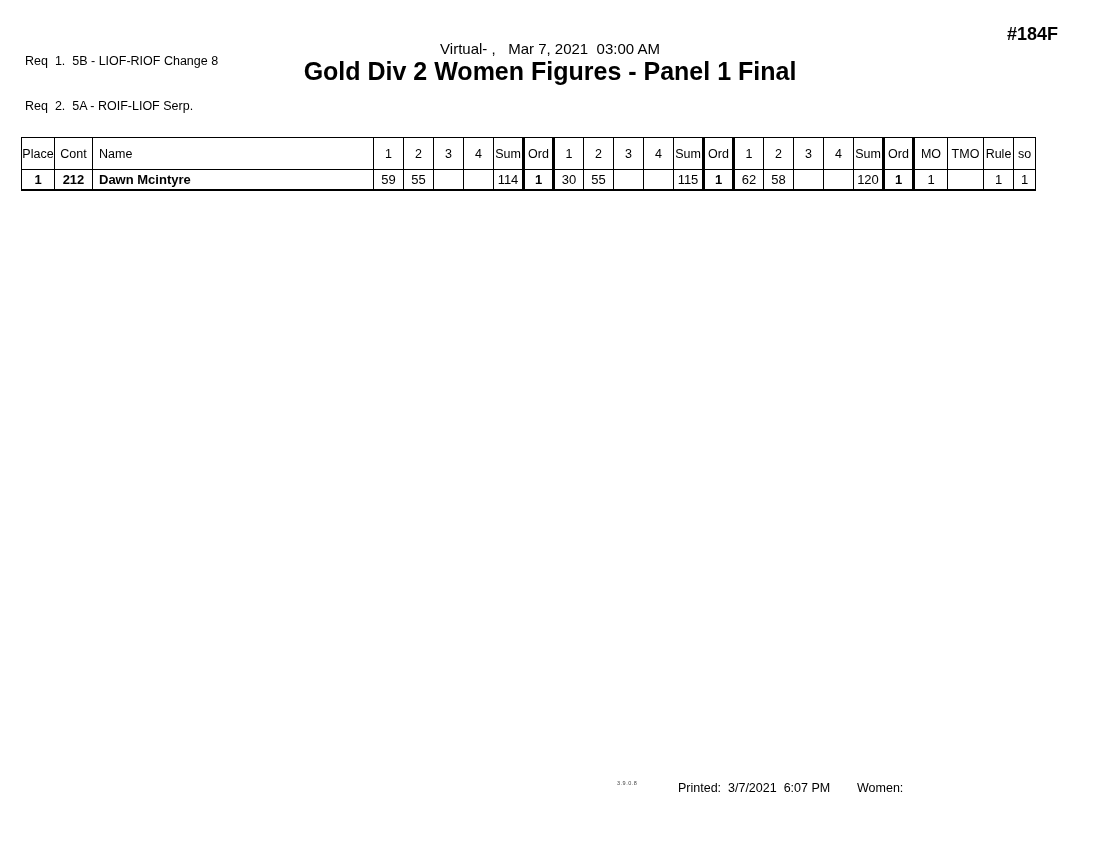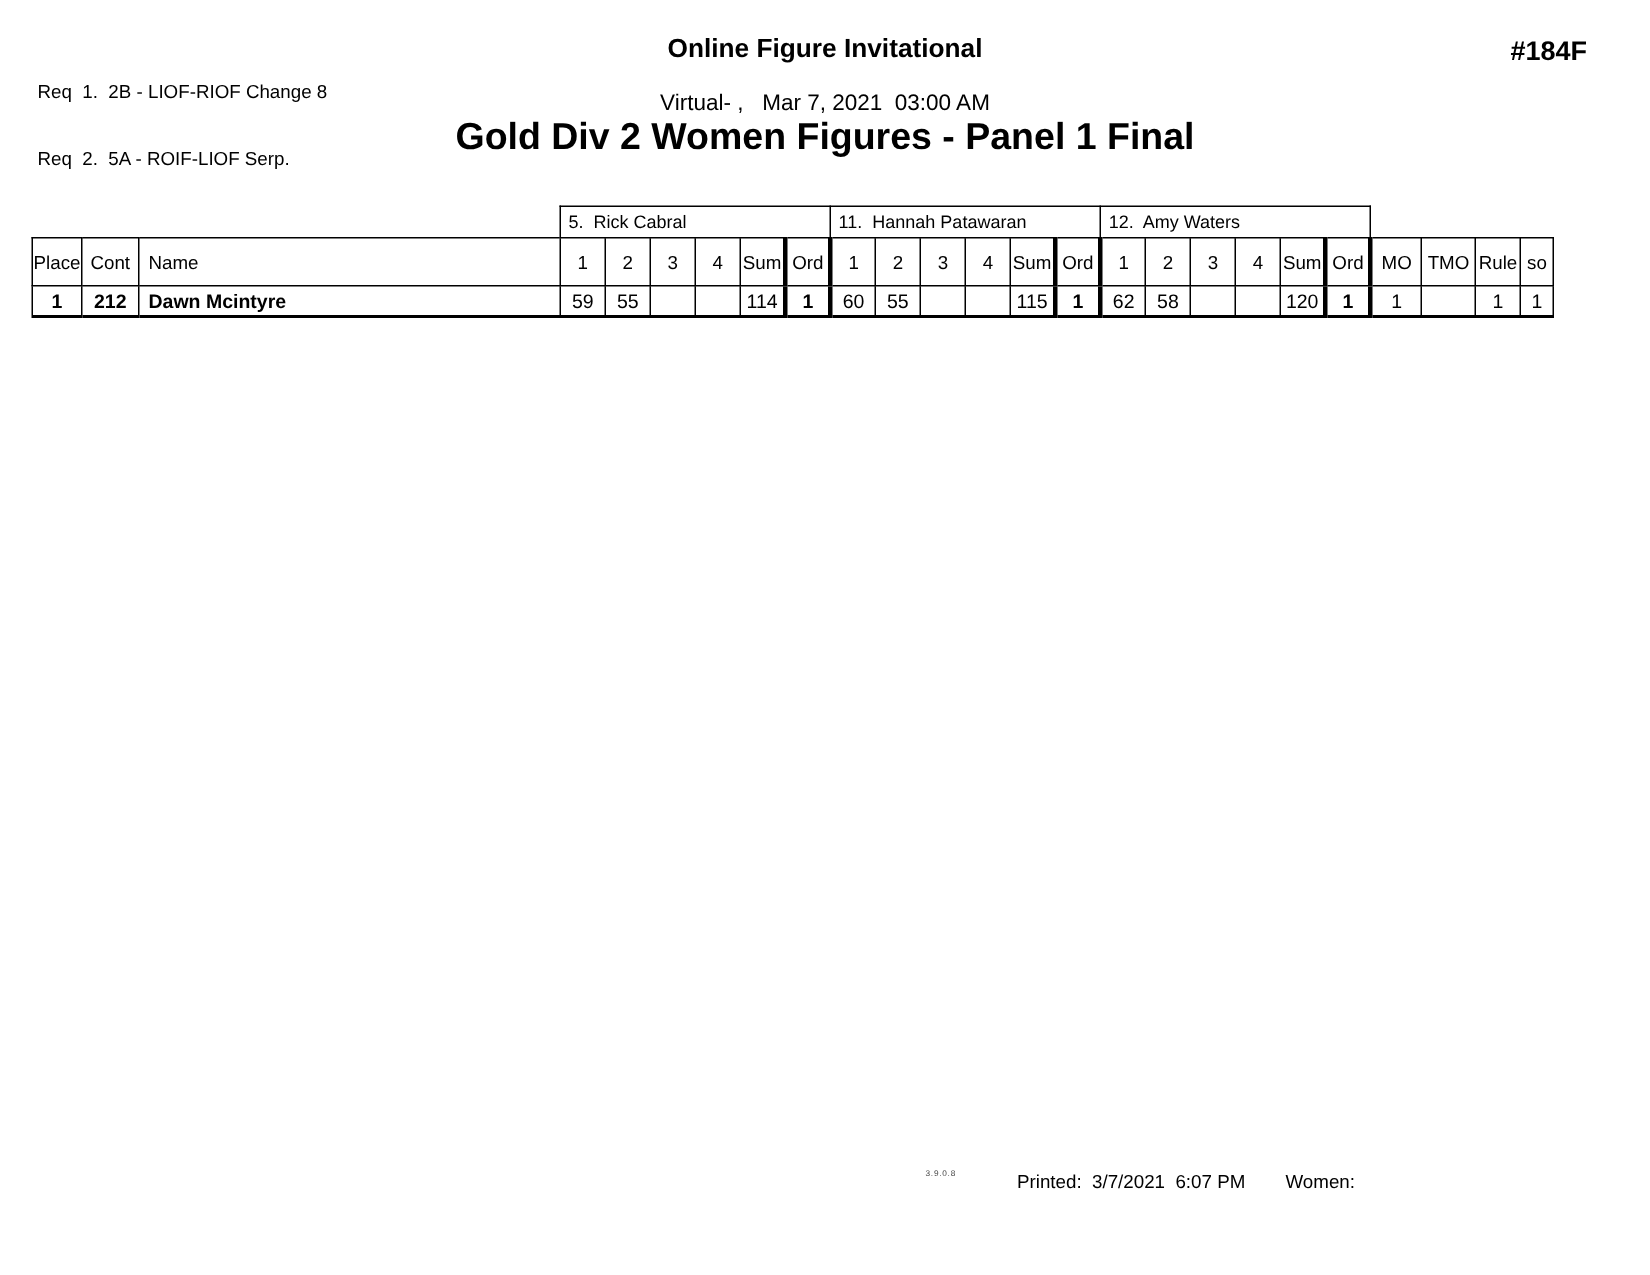--- a/index.html
+++ b/index.html
@@ -97,26 +97,25 @@
     top: 781px;
     font-size: 12.5px;
   }
 </style>
 </head>
 <body>
 
 <div class="page">
 
   <div class="req-block">
-    <div>Req  1.  2B - LIOF-RIOF Change 8</div>
+    <div>Req  1.  5B - LIOF-RIOF Change 8</div>
     <div>Req  2.  5A - ROIF-LIOF Serp.</div>
   </div>
 
   <div class="header-center">
-    <div class="event-title">Online Figure Invitational</div>
     <div class="event-date">Virtual- ,   Mar 7, 2021  03:00 AM</div>
     <div class="division-title">Gold Div 2 Women Figures - Panel 1 Final</div>
   </div>
 
   <div class="event-number">#184F</div>
 
   <table class="results">
     <colgroup>
       <col style="width:33px">
         <col style="width:38px">
@@ -138,27 +137,20 @@
         <col style="width:30px">
         <col style="width:30px">
         <col style="width:30px">
         <col style="width:30px">
       <col style="width:34px">
         <col style="width:36px">
         <col style="width:30px">
         <col style="width:22px">
     </colgroup>
     <tbody>
-        <tr class="judge-row">
-      <td colspan="3" class="nb"></td>
-      <td colspan="6" class="judge">5.  Rick Cabral</td>
-      <td colspan="6" class="judge">11.  Hannah Patawaran</td>
-      <td colspan="6" class="judge">12.  Amy Waters</td>
-      <td colspan="4" class="nb"></td>
-    </tr>
     <tr class="head-row">
       <td>Place</td>
       <td>Cont</td>
       <td class="name-col">Name</td>
 
       <td>1</td>
       <td>2</td>
       <td>3</td>
       <td>4</td>
       <td>Sum</td>
@@ -188,21 +180,21 @@
       <td class="b">212</td>
       <td class="b name-col">Dawn Mcintyre</td>
 
       <td>59</td>
       <td>55</td>
       <td></td>
       <td></td>
       <td>114</td>
       <td class="ord b">1</td>
 
-      <td>60</td>
+      <td>30</td>
       <td>55</td>
       <td></td>
       <td></td>
       <td>115</td>
       <td class="ord b">1</td>
 
       <td>62</td>
       <td>58</td>
       <td></td>
       <td></td>

